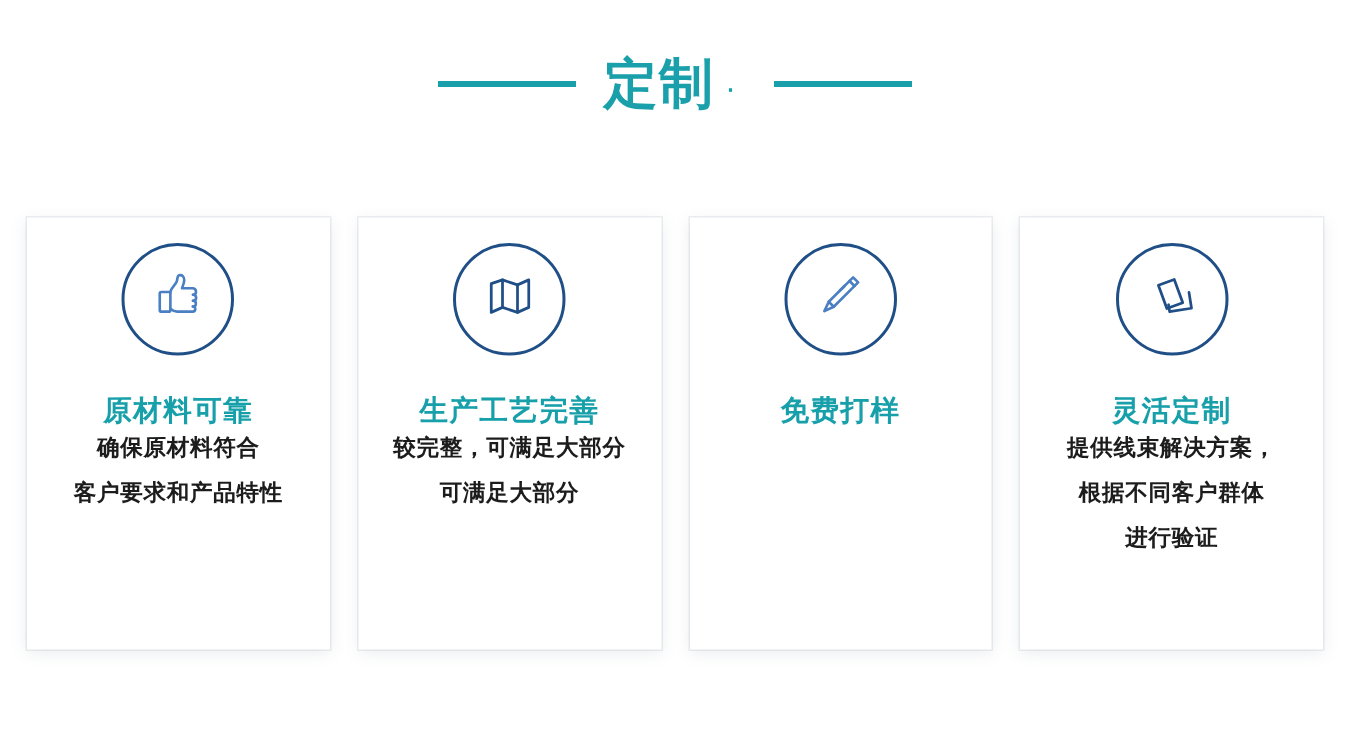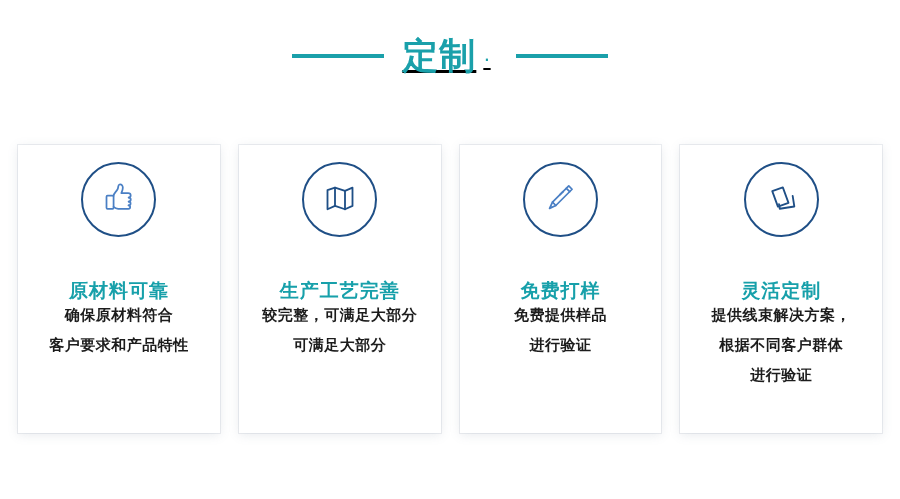--- a/index.html
+++ b/index.html
@@ -31,21 +31,20 @@
     width: 92px;
     height: 4px;
     background: #1aa0aa;
     flex: none;
   }
   .head-text {
     display: flex;
     align-items: baseline;
     gap: 0;
     white-space: nowrap;
-    text-decoration: underline;
   }
   .head-accent {
     font-size: 36px;
     font-weight: bold;
     color: #1aa0aa;
     letter-spacing: 1px;
     line-height: 1;
   }
   .head-dot {
     font-size: 22px;
@@ -89,21 +88,21 @@
     width: 71px;
     height: 71px;
     border-radius: 50%;
     border: 2px solid #1f4f86;
     display: flex;
     align-items: center;
     justify-content: center;
     flex: none;
   }
   .card-title {
-    margin-top: 44px;
+    margin-top: 28px;
     font-size: 19px;
     font-weight: bold;
     color: #17a0aa;
     letter-spacing: 1px;
     line-height: 1;
     text-align: center;
   }
   .card-body {
     font-size: 15px;
     font-weight: bold;
@@ -173,24 +172,20 @@
       <span>
         <svg width="40" height="40" viewBox="0 0 48 48" fill="none" stroke="#4a7fc4" stroke-width="2.1" stroke-linejoin="round" stroke-linecap="round">
           <path d="M34.5 9.5 L38.5 13.5 L19 33 L11.5 36.5 L15 29 Z"></path>
           <path d="M31.6 12.4 L35.6 16.4"></path>
           <path d="M15 29 L19 33"></path>
           <path d="M27.6 16.4 L24 20"></path>
         </svg>
       </span>
     </div>
     <div class="card-title">免费打样</div>
-    <div class="card-body">
-      <span class="line">免费提供样品</span>
-      <span class="line">进行验证</span>
-    </div>
   </div>
 
   <div class="card">
     <div class="icon-circle">
       <span>
         <svg width="40" height="40" viewBox="0 0 48 48" fill="none" stroke="#1f4f86" stroke-width="2.2" stroke-linejoin="round" stroke-linecap="round">
           <path d="M13.5 15.8 L26.2 11.2 L33 29.8 L20.3 34.4 Z"></path>
           <path d="M38 21.5 L40 34.2 L22.5 36.9 L21.6 31.4"></path>
         </svg>
       </span>

